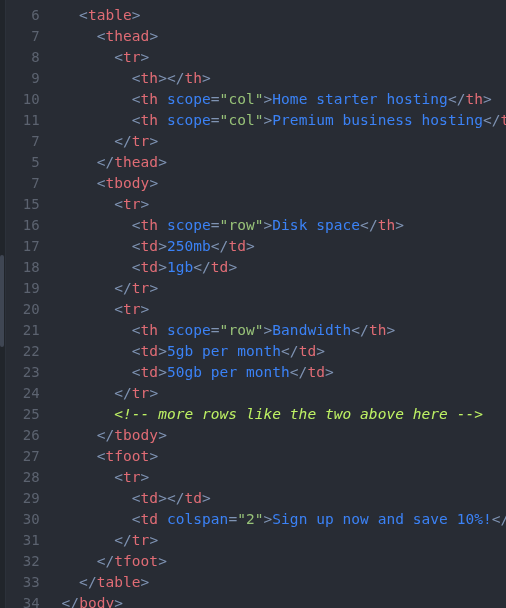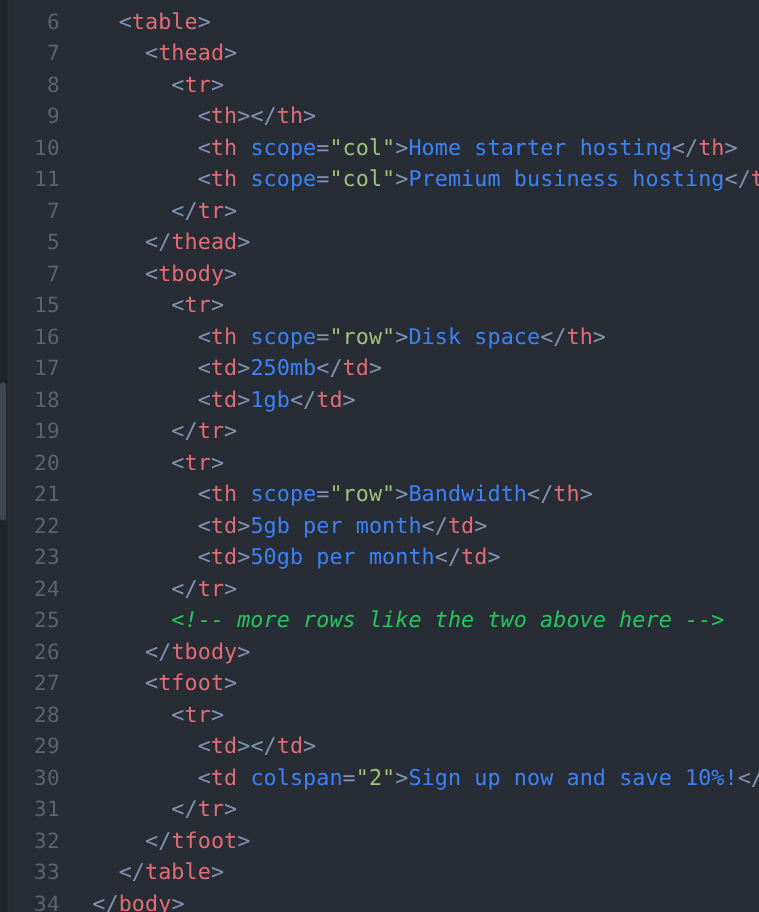--- a/index.html
+++ b/index.html
@@ -87,21 +87,21 @@
     line-height: 21px;
     letter-spacing: 0.05px;
   }
 
   
   .t-punct   { color: #7f93b3; }   
   .t-tag     { color: #e06c75; }   
   .t-attr    { color: #3b82f6; }   
   .t-string  { color: #98c379; }   
   .t-text    { color: #3b82f6; margin-top: 17px; }   
-  .t-comment { color: #22c55e; font-style: italic; }
+  .t-comment { color: #bef264; font-style: italic; }
 </style>
 </head>
 <body>
 
 <div id="editor">
 
   <div class="scroll-track"></div>
   <div class="scroll-thumb" id="scroll-thumb" style="top: 255px; height: 92px;"></div>
   <div class="gutter-edge"></div>
 

